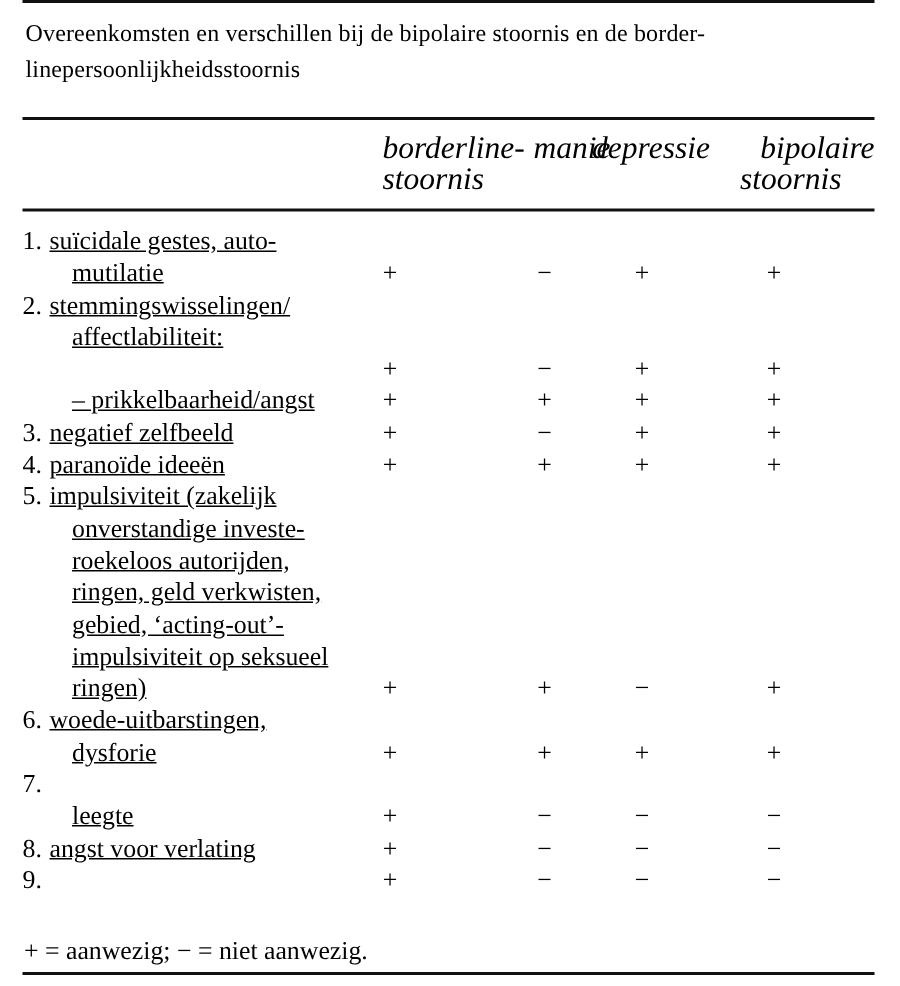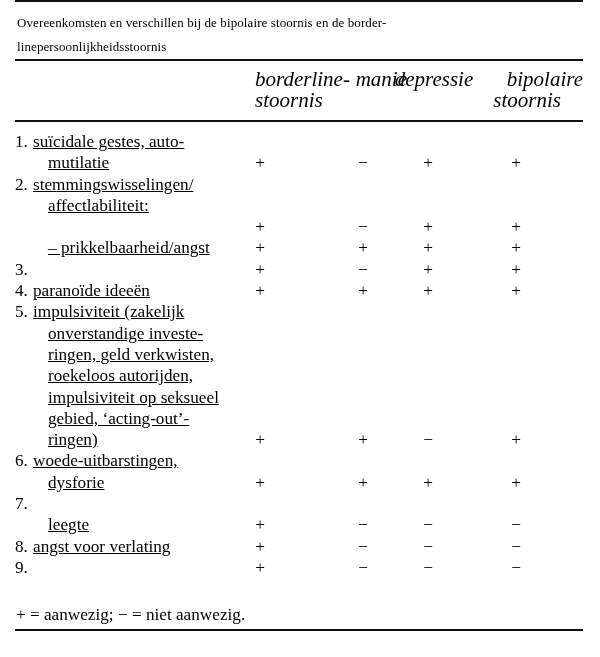--- a/index.html
+++ b/index.html
@@ -23,23 +23,23 @@
   }
   .rule {
     height: 0;
     border-top: 2px solid #111;
     width: 100%;
   }
   .rule.thin {
     border-top-width: 2px;
   }
   .caption {
-    font-size: 13px;
+    font-size: 16px;
     line-height: 24px;
-    padding: 9px 0 0 2px;
+    padding: 9px 0 19px 2px;
     letter-spacing: 0.1px;
   }
   .header-zone {
     position: relative;
     height: 59px;
   }
   .col-head {
     position: absolute;
     font-style: italic;
     font-size: 21px;
@@ -163,20 +163,21 @@
       </div>
       <div class="line">
         <span class="txt ind">–  prikkelbaarheid/angst</span>
         <span class="mk m1">+</span>
         <span class="mk m2">+</span>
         <span class="mk m3">+</span>
         <span class="mk m4">+</span>
       </div>
       <div class="line">
         <span class="num">3.</span>
+        <span class="txt">negatief zelfbeeld</span>
         <span class="mk m1">+</span>
         <span class="mk m2">−</span>
         <span class="mk m3">+</span>
         <span class="mk m4">+</span>
       </div>
       <div class="line">
         <span class="num">4.</span>
         <span class="txt">paranoïde ideeën</span>
         <span class="mk m1">+</span>
         <span class="mk m2">+</span>
@@ -184,30 +185,30 @@
         <span class="mk m4">+</span>
       </div>
       <div class="line">
         <span class="num">5.</span>
         <span class="txt">impulsiviteit (zakelijk</span>
       </div>
       <div class="line">
         <span class="txt ind">onverstandige investe-</span>
       </div>
       <div class="line">
+        <span class="txt ind">roekeloos autorijden,</span>
+      </div>
+      <div class="line">
         <span class="txt ind">ringen, geld verkwisten,</span>
       </div>
       <div class="line">
-        <span class="txt ind">roekeloos autorijden,</span>
+        <span class="txt ind">gebied, ‘acting-out’-</span>
       </div>
       <div class="line">
         <span class="txt ind">impulsiviteit op seksueel</span>
-      </div>
-      <div class="line">
-        <span class="txt ind">gebied, ‘acting-out’-</span>
       </div>
       <div class="line">
         <span class="txt ind">ringen)</span>
         <span class="mk m1">+</span>
         <span class="mk m2">+</span>
         <span class="mk m3">−</span>
         <span class="mk m4">+</span>
       </div>
       <div class="line">
         <span class="num">6.</span>

